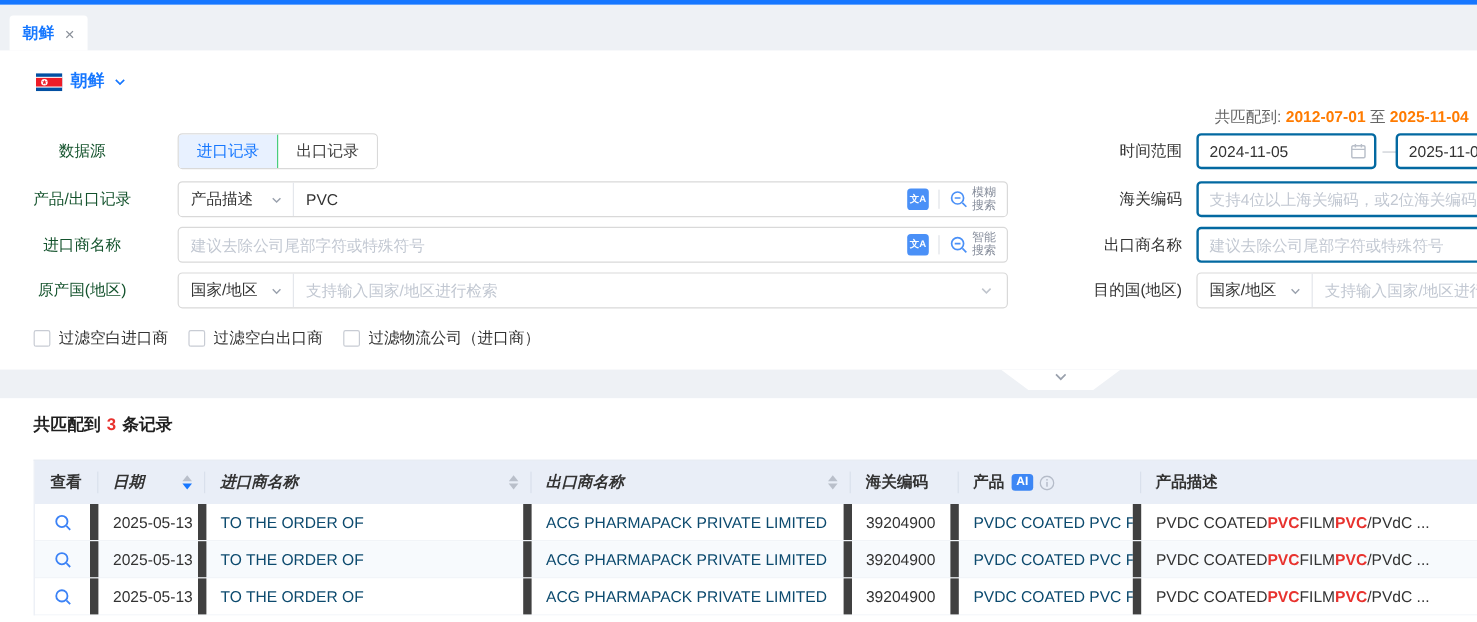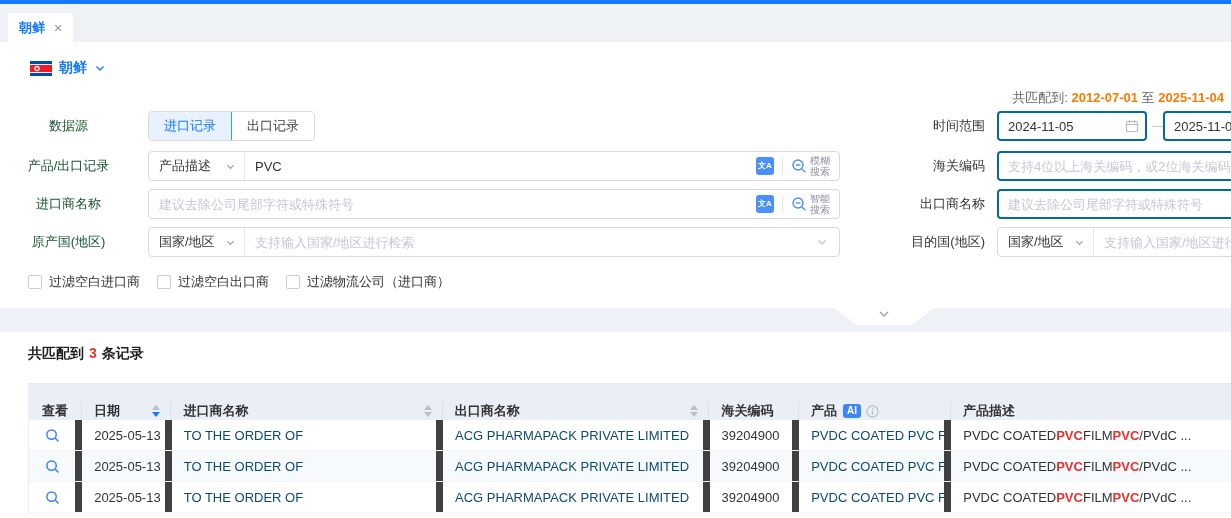--- a/index.html
+++ b/index.html
@@ -58,35 +58,35 @@
   
   .gray-band { position:absolute; top:308px; left:0; width:100%; height:24px; background:#eef1f5; }
   .collapse-handle { position:absolute; top:308px; left:834px; width:100px; height:17px; background:#fff;
         clip-path:polygon(0 0,100% 0,77% 100%,23% 100%); display:flex; align-items:flex-start; justify-content:center; cursor:pointer; }
   
   .results-panel { position:absolute; top:332px; left:0; width:100%; height:236px; background:#fff; }
   .summary { position:absolute; top:13px; left:28px; font-size:14px; font-weight:bold; color:#1f1f1f; }
   .summary .count { color:#e8322e; padding:0 5px; }
   .table { position:absolute; top:51px; left:28px; width:1203px; overflow:hidden;
            border-top:1px solid #e3e9f2; border-left:1px solid #e9edf4; }
-  .thead { display:flex; height:36px; background:#e9eef7; align-items:flex-end; }
+  .thead { display:flex; height:36px; background:#e9eef7; align-items:center; }
   .th { display:flex; align-items:center; font-weight:bold; font-size:13px; color:#333;
         border-right:1px solid #d9e0ec; padding:0 10px 0 12px; white-space:nowrap; }
   .tr { display:flex; height:31px; align-items:stretch; border-bottom:1px solid #f1f4f8; background:#fff; }
   .tr.alt { background:#f7fafd; }
   .td { display:flex; align-items:center; font-size:13px; color:#333; border-right:7px solid #404040;
         padding:0 10px 0 12px; white-space:nowrap; overflow:hidden; }
   .col-view { width:55px; justify-content:center; padding:0; }
   .col-date { width:92px; }
   .col-importer { width:281px; }
   .col-exporter { width:276px; }
   .col-hs { width:92px; }
   .col-product { width:157px; }
   .col-desc { width:290px; border-right:none; }
-  .th.col-date, .th.col-importer, .th.col-exporter { justify-content:space-between; }
+  .th.col-date, .th.col-importer, .th.col-exporter { justify-content:space-between;font-style:italic; }
   .link { color:#0c4a6e; cursor:pointer; }
   .hl { color:#e8322e; font-weight:bold; }
   .sorter { display:flex; flex-direction:column; align-items:center; gap:2px; margin-left:8px; }
   .caret { width:0; height:0; border-left:4px solid transparent; border-right:4px solid transparent; }
   .caret.up { border-bottom:5px solid #b9bfca; }
   .caret.down { border-top:5px solid #b9bfca; }
   .caret.down.active { border-top-color:#1677ff; }
   .ai-badge { display:inline-block; background:#3d87f5; color:#fff; font-size:10px; font-weight:bold;
         border-radius:3px; padding:1px 4px; margin-left:6px; line-height:12px; }
   .info-icon { margin-left:5px; display:flex; align-items:center; }

